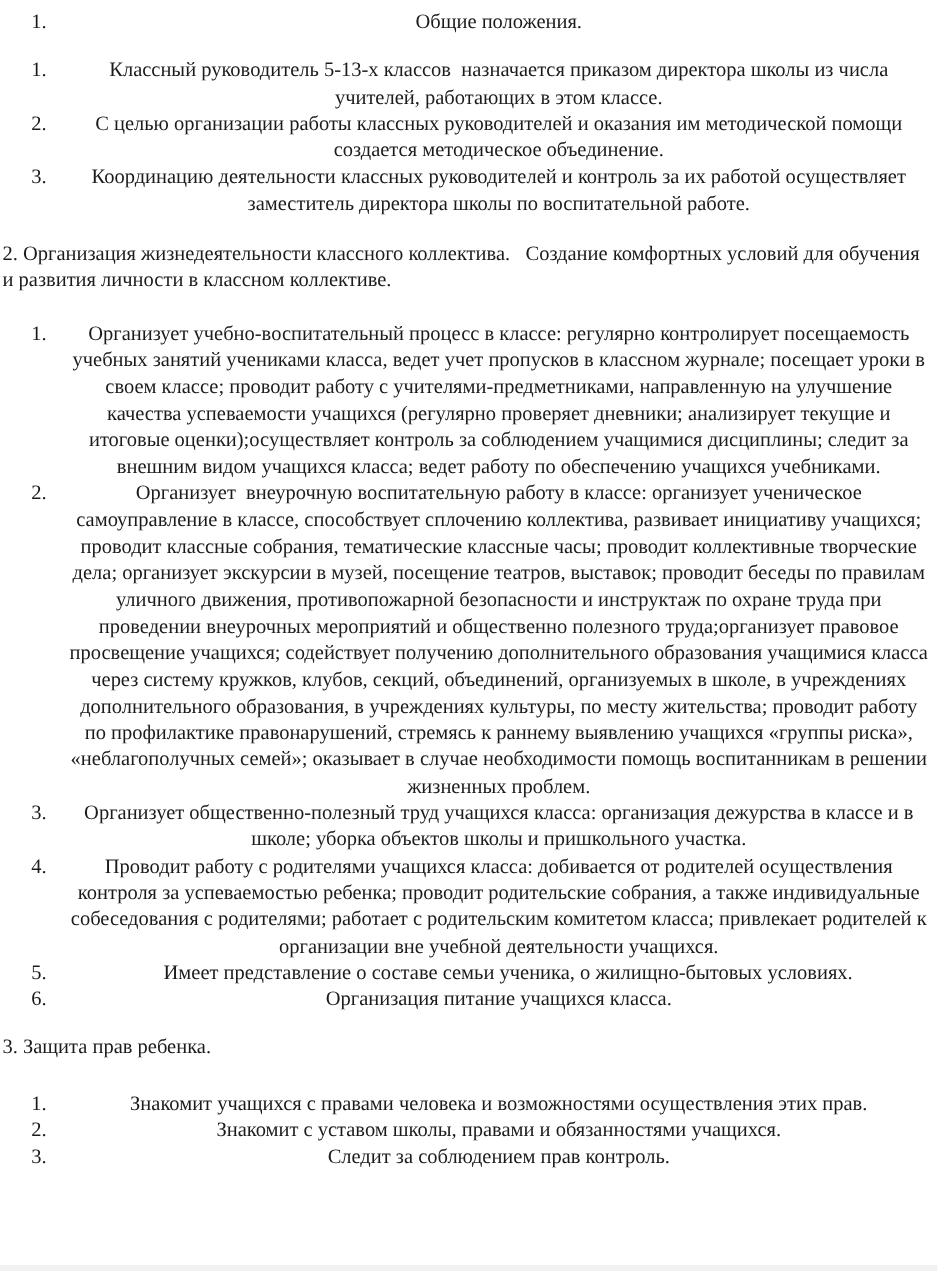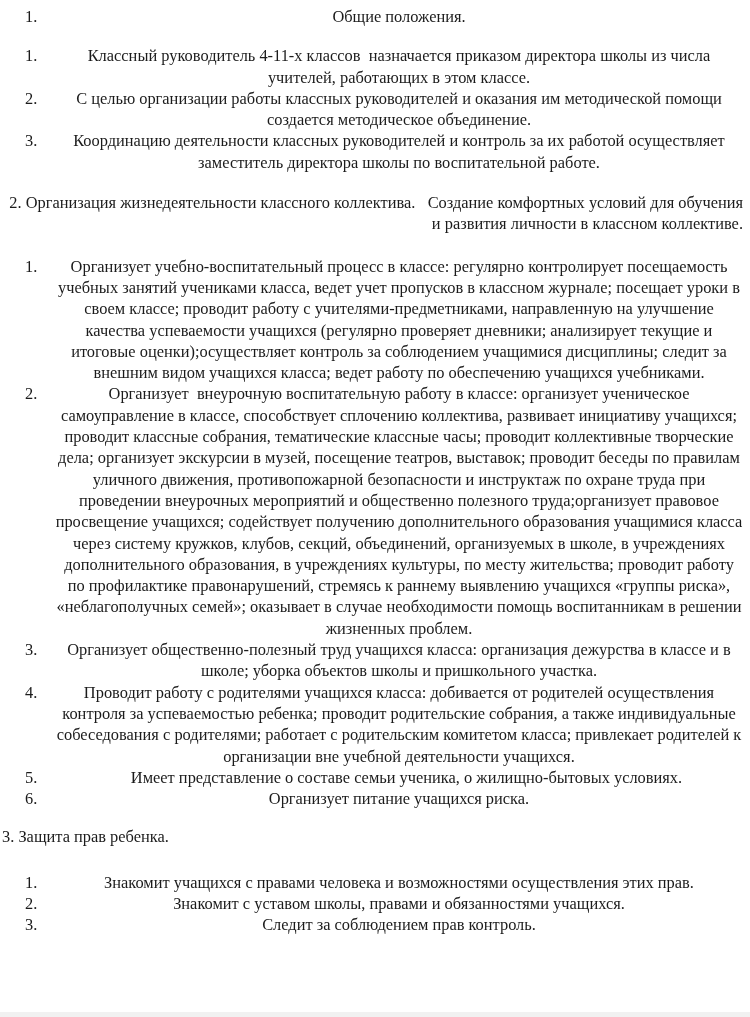--- a/index.html
+++ b/index.html
@@ -44,21 +44,21 @@
   }
   
   .flush {
     margin: 0 0 0 2px;
     max-width: 741px;
     white-space: pre-wrap;
   }
   
   .gap-after-h1    { margin-bottom: 18px; }
   .gap-after-list1 { margin-bottom: 19px; }
-  .gap-after-h2    { margin-bottom: 21px; text-align: right; }
+  .gap-after-h2    { margin-bottom: 21px; }
   .gap-after-sub   { margin-bottom: 21px; }
   .gap-after-list2 { margin-bottom: 17px; }
   .gap-after-h3    { margin-bottom: 24px; }
   
   .scan-strip {
     position: absolute;
     left: 0;
     bottom: 0;
     width: 750px;
     height: 5px;
@@ -73,21 +73,21 @@
   <div class="olist gap-after-h1">
     <div class="li">
       <span class="num">1.</span>
       <span class="txt">Общие положения.</span>
     </div>
   </div>
 
   <div class="olist gap-after-list1">
     <div class="li">
       <span class="num">1.</span>
-      <span class="txt">Классный руководитель 4-11-х классов  назначается приказом директора школы из числа учителей, работающих в этом классе.</span>
+      <span class="txt">Классный руководитель 5-13-х классов  назначается приказом директора школы из числа учителей, работающих в этом классе.</span>
     </div>
     <div class="li">
       <span class="num">2.</span>
       <span class="txt">С целью организации работы классных руководителей и оказания им методической помощи создается методическое объединение.</span>
     </div>
     <div class="li">
       <span class="num">3.</span>
       <span class="txt">Координацию деятельности классных руководителей и контроль за их работой осуществляет заместитель директора школы по воспитательной работе.</span>
     </div>
   </div>
@@ -111,21 +111,21 @@
     <div class="li">
       <span class="num">4.</span>
       <span class="txt">Проводит работу с родителями учащихся класса: добивается от родителей осуществления контроля за успеваемостью ребенка; проводит родительские собрания, а также индивидуальные собеседования с родителями; работает с родительским комитетом класса; привлекает родителей к организации вне учебной деятельности учащихся.</span>
     </div>
     <div class="li">
       <span class="num">5.</span>
       <span class="txt extra-indent">Имеет представление о составе семьи ученика, о жилищно-бытовых условиях.</span>
     </div>
     <div class="li">
       <span class="num">6.</span>
-      <span class="txt">Организует питание учащихся риска.</span>
+      <span class="txt">Организация питание учащихся класса.</span>
     </div>
   </div>
 
   <p class="flush gap-after-h3">3. Защита прав ребенка.</p>
 
   <div class="olist">
     <div class="li">
       <span class="num">1.</span>
       <span class="txt">Знакомит учащихся с правами человека и возможностями осуществления этих прав.</span>
     </div>

